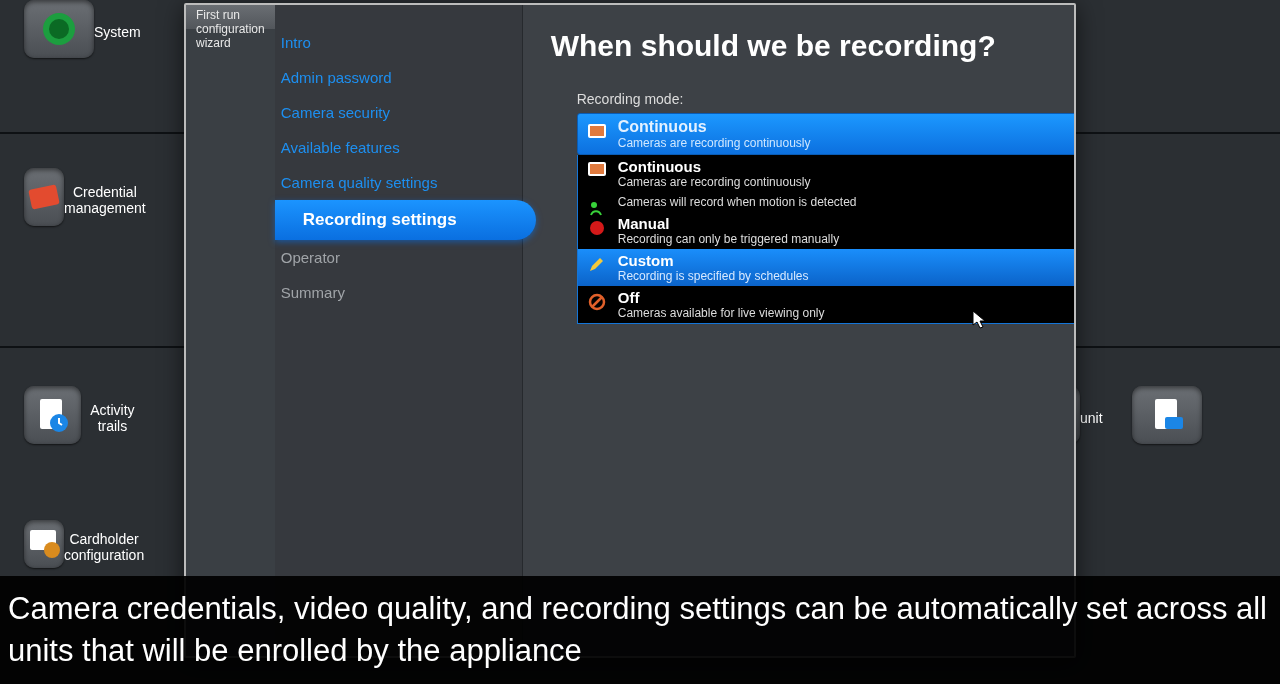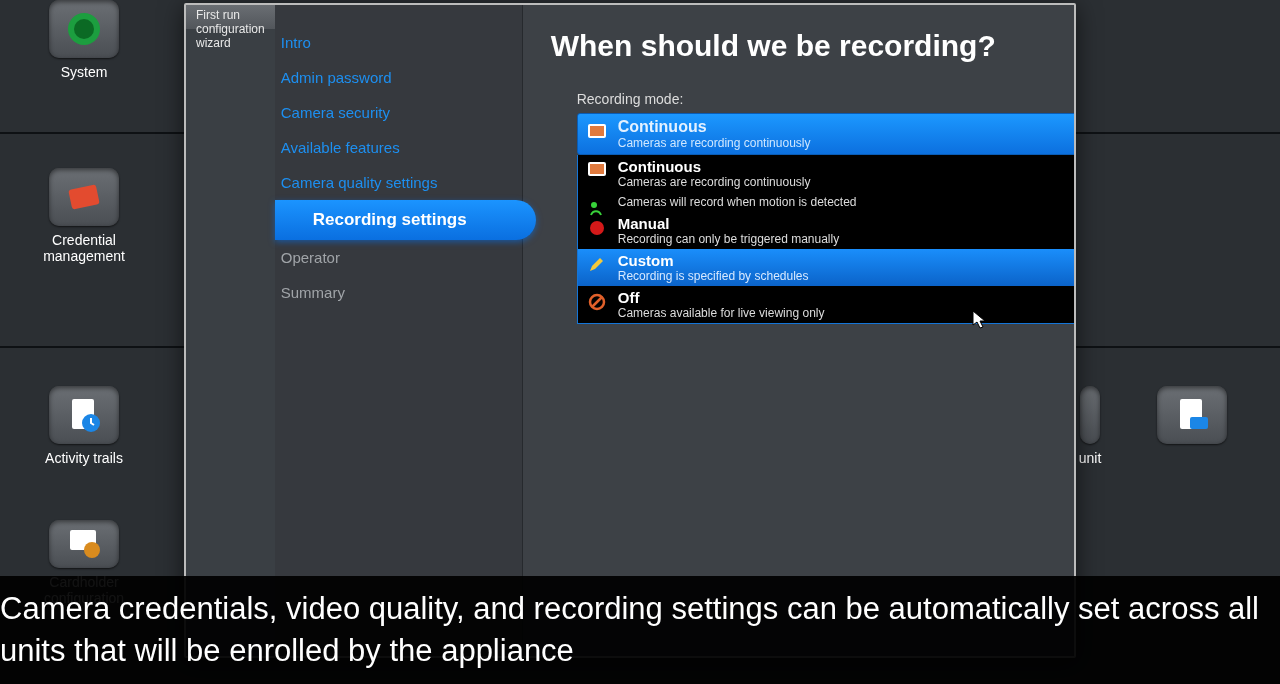--- a/index.html
+++ b/index.html
@@ -9,21 +9,21 @@
     font-family: "Segoe UI", Arial, sans-serif;
     color: #fff;
     overflow: hidden;
     position: relative;
   }
 
   
   .desk-icon {
     position: absolute;
     width: 120px;
-    display: flex; flex-direction: column; align-items: center;
+    display: flex; flex-direction: row; align-items: center;
     text-align: center; font-size: 14px; color: #fff;
   }
   .desk-icon .box {
     width: 70px; height: 58px;
     border-radius: 10px;
     background: linear-gradient(#6b6f74, #4a4e53);
     display: flex; align-items: center; justify-content: center;
     margin-bottom: 6px;
     box-shadow: 0 2px 5px rgba(0,0,0,.5) inset, 0 1px 2px rgba(0,0,0,.6);
   }
@@ -63,21 +63,21 @@
     color: #1d8ff0;
     cursor: pointer;
   }
   .side-item.active {
     position: relative;
     background: linear-gradient(#1b94ff,#0a6fe0);
     color: #fff;
     font-weight: 600; font-size: 17px;
     border-radius: 0 20px 20px 0;
     margin-right: -14px;
-    padding: 10px 38px;
+    padding: 10px 28px;
     box-shadow: 0 2px 6px rgba(0,120,255,.5);
   }
   .side-item.done { color: #a0a4a8; }
 
   .main {
     flex: 1; padding: 24px 28px;
     position: relative;
   }
   .main h1 { font-size: 30px; font-weight: 600; color: #fff; margin-bottom: 28px; }
   .field-label { font-size: 14px; color: #ddd; margin: 4px 0 6px 26px; }
@@ -145,21 +145,21 @@
   }
 
   
   .caption {
     position: absolute; left: 0; bottom: 0;
     width: 1280px; height: 108px;
     background: rgba(0,0,0,.93);
     color: #fff;
     font-size: 31px;
     line-height: 1.35;
-    padding: 12px 0;
+    padding: 12px 8px;
     font-weight: 400;
   }
 
   .cursor {
     position: absolute;
     left: 972px; top: 310px;
     width: 16px; height: 20px;
     pointer-events: none;
   }
 </style>

